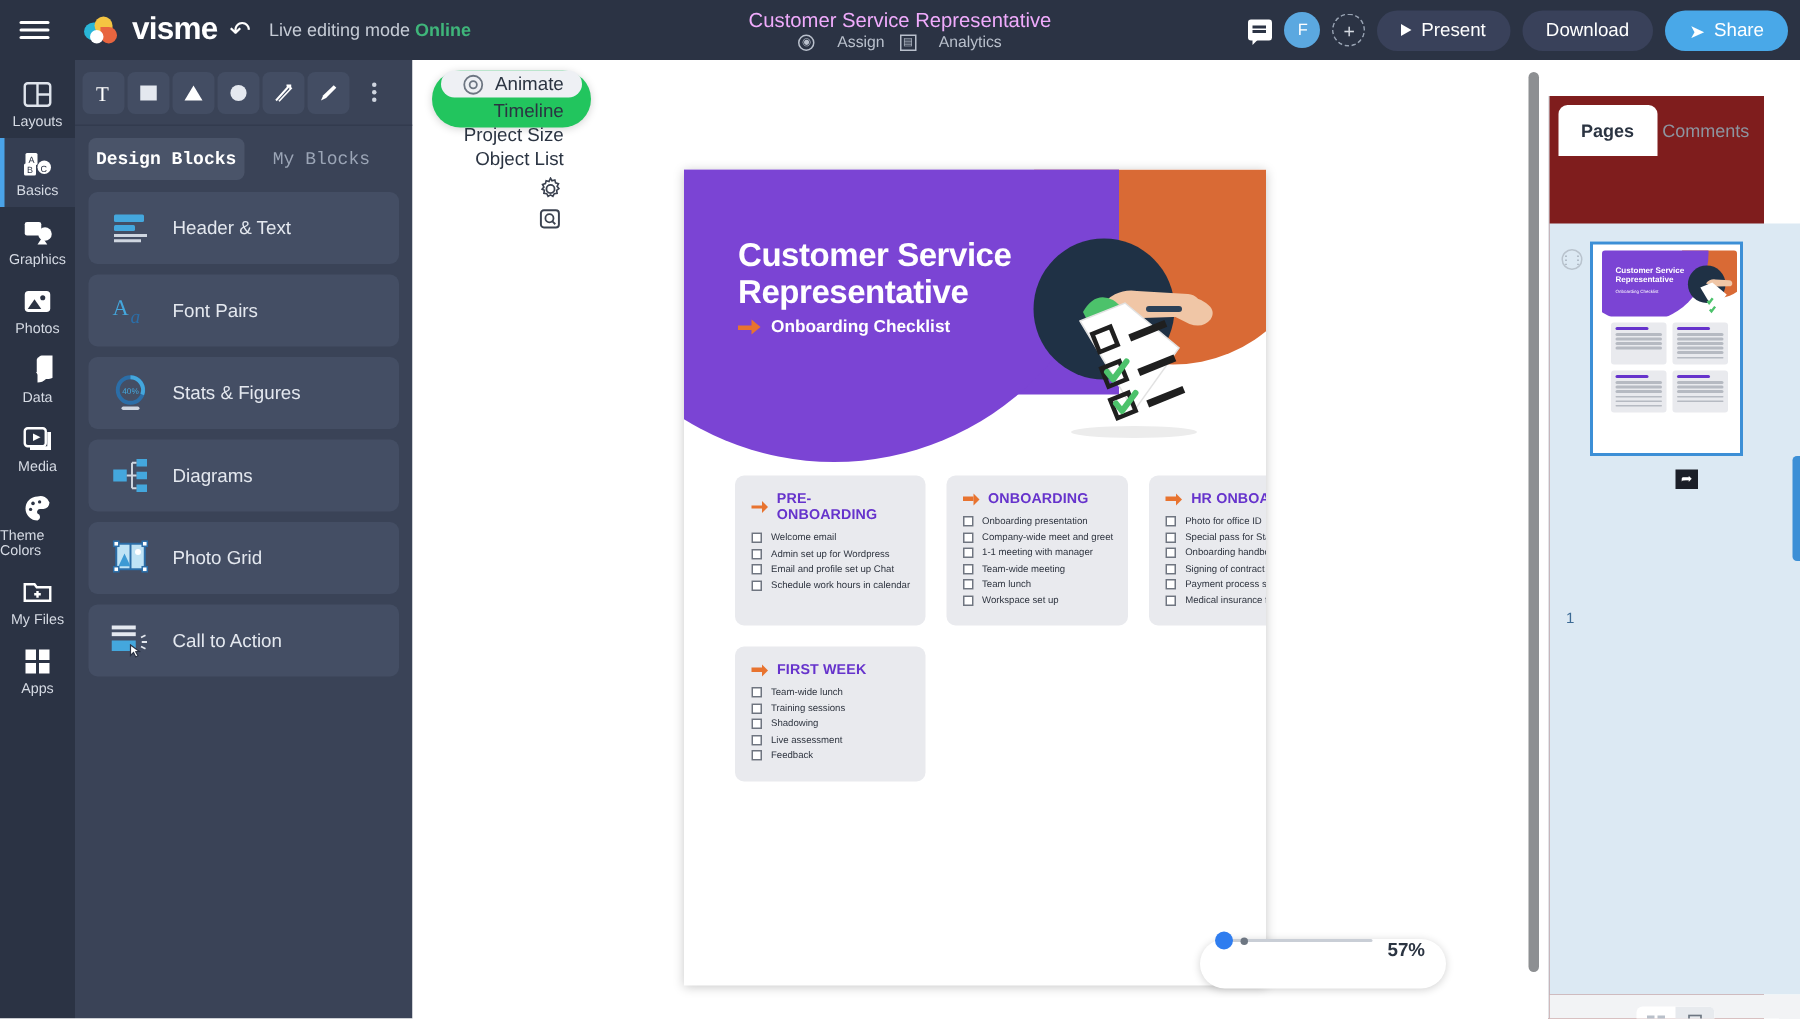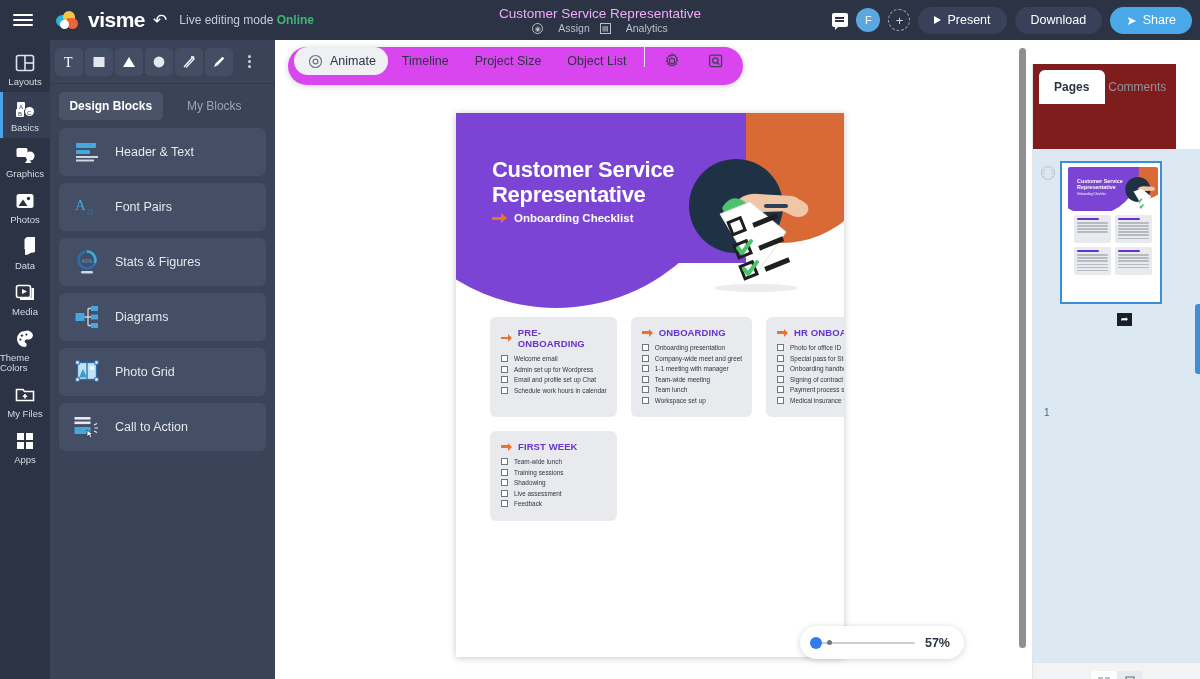--- a/index.html
+++ b/index.html
@@ -103,40 +103,40 @@
   .tool {
     width: 28px; height: 28px; border-radius: 5px; display:flex; align-items:center; justify-content:center;
     cursor: pointer; background: #434d63; color: #ffffff;
   }
   .tool.plain { background: transparent; }
   .tool-dots { display:flex; flex-direction:column; gap:2px; }
   .tool-dots i { width:3px; height:3px; background:#cfd5df; border-radius:50%; display:block; }
   .tabs-row { padding: 8px 9px 6px; display: flex; }
   .ptab {
     flex: 1; height: 28px; display:flex; align-items:center; justify-content:center;
-    font-size: 12px; color: #9ba5b6; cursor: pointer; border-radius: 5px;
+    font-size: 12px; color: #9ba5b6; cursor: pointer; border-radius: 5px; font-family: Liberation Mono, monospace;
   }
   .ptab.active { background: #4a5469; color: #ffffff; font-weight: 600; }
   .blocks { padding: 2px 9px; display: flex; flex-direction: column; gap: 7px; }
   .block {
     height: 48px; background: #444e64; border-radius: 6px; display: flex;
     align-items: center; gap: 12px; padding: 0 14px; cursor: pointer;
   }
   .block-label { color: #e4e8ef; font-size: 12.5px; }
   .block-ico { width: 30px; height: 30px; display:flex; align-items:center; justify-content:center; }
 
   
   .canvas-area {
     position: absolute; left: 275px; top: 40px; width: 757px; height: 639px;
     background: #ffffff; overflow: hidden;
   }
   .toolbar-float {
-    position: absolute; left: 13px; top: 7px; height: 38px; background: #d946ef;
+    position: absolute; left: 13px; top: 7px; height: 38px; background: #22c55e;
     border-radius: 19px; box-shadow: 0 1px 6px rgba(0,0,0,.18);
-    display: flex; align-items: flex-start; padding: 0 6px; gap: 2px;
+    display: flex; align-items: flex-end; padding: 0 6px; gap: 2px; flex-direction: column;
   }
   .tb-item {
     height: 28px; border-radius: 14px; padding: 0 12px; display: flex; align-items: center;
     gap: 6px; font-size: 12.5px; color: #2b3442; cursor: pointer;
   }
   .tb-item.active { background: #eef0f4; }
   .tb-sep { width: 1px; height: 20px; background: #e2e5ea; margin: 0 4px; }
   .tb-ico { width: 18px; height: 18px; display:flex; align-items:center; justify-content:center; }
 
   
@@ -184,21 +184,21 @@
   .card-head { display: flex; align-items: center; gap: 6px; margin-bottom: 6px; }
   .card-title { color: #6633cc; font-size: 9.5px; font-weight: 700; letter-spacing: 0.1px; }
   .card-li { display: flex; align-items: center; gap: 6px; margin-bottom: 3.5px; }
   .cb { width: 7px; height: 7px; background: #ffffff; border: 1px solid #6f7580; flex: 0 0 auto; }
   .li-text { font-size: 6.4px; color: #2f3540; white-space: nowrap; }
 
   
   .zoombar {
     position: absolute; left: 525px; top: 586px; width: 164px; height: 33px;
     background: #ffffff; border-radius: 17px; box-shadow: 0 1px 6px rgba(0,0,0,.18);
-    display: flex; align-items: center; padding: 0 14px; gap: 10px;
+    display: flex; align-items: flex-start; padding: 0 14px; gap: 10px;
   }
   .ztrack { flex: 1; height: 2px; background: #c9ced6; position: relative; border-radius: 1px; }
   .zknob { position: absolute; left: -4px; top: -5px; width: 12px; height: 12px; background: #2f7def; border-radius: 50%; cursor: pointer; }
   .zdot { position: absolute; left: 13px; top: -1.5px; width: 5px; height: 5px; background: #6d7682; border-radius: 50%; }
   .zval { font-size: 12.5px; color: #2b3442; font-weight: 600; }
 
   .vscroll {
     position: absolute; left: 1019px; top: 48px; width: 7px; height: 600px;
     background: #8d8f92; border-radius: 4px;
   }

